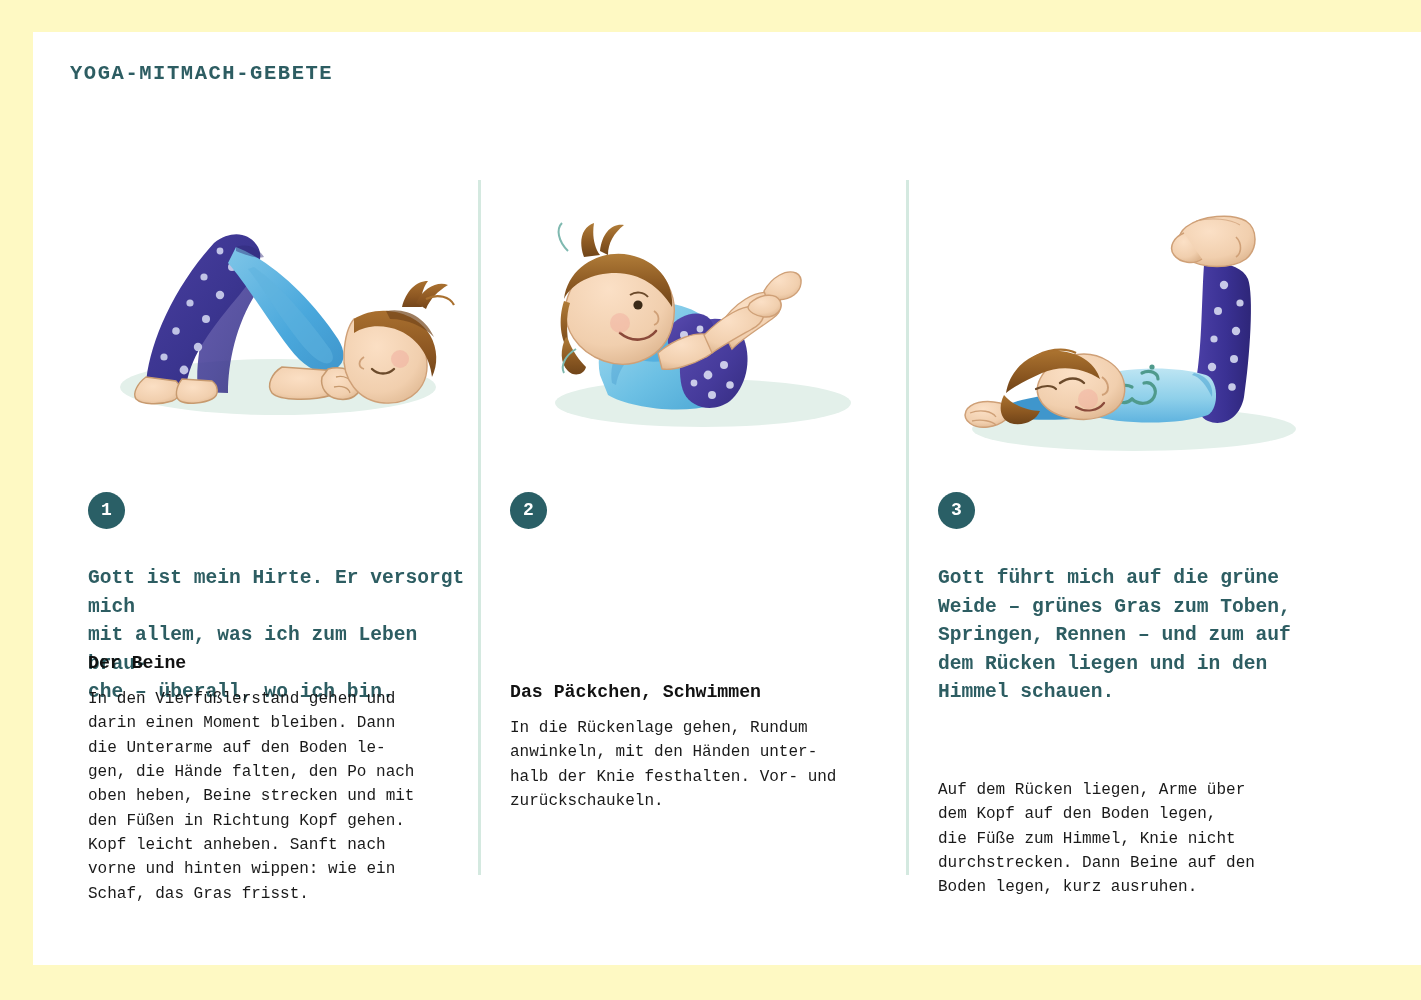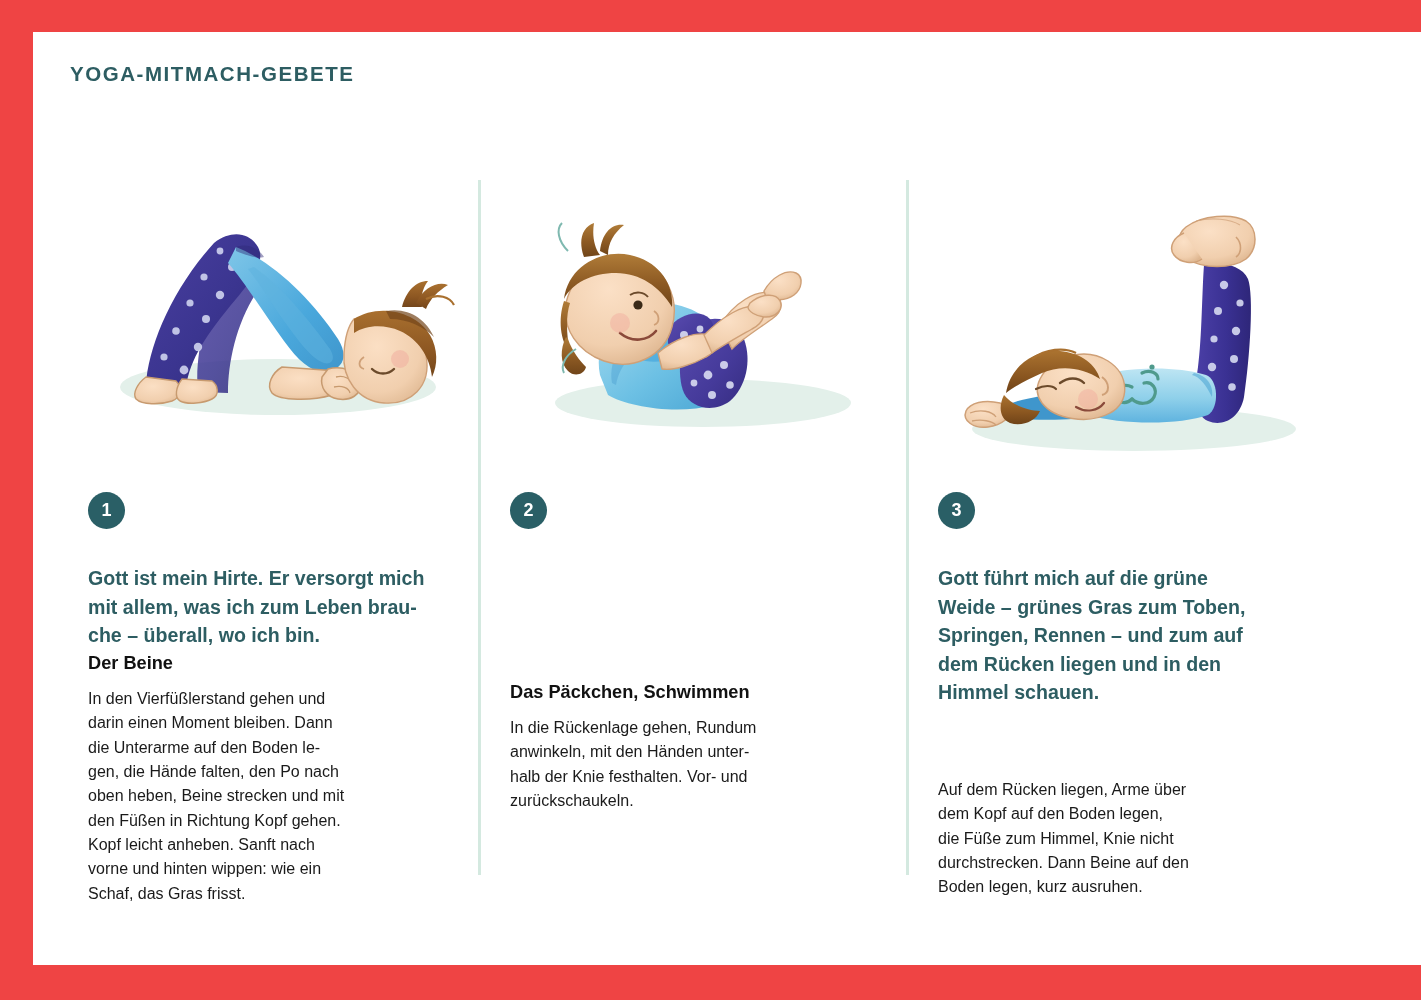--- a/index.html
+++ b/index.html
@@ -13,21 +13,22 @@
   body {
     background: #c3e2d6;
     font-family: "Liberation Sans", sans-serif;
   }
 
   
   .page {
     position: relative;
     width: 1421px;
     height: 1000px;
-    background: #ef4444;
+    background: #fef9c3;
+    font-family: Liberation Mono, monospace;
   }
 
   .card {
     position: absolute;
     left: 33px;
     top: 32px;
     width: 1388px;   
     height: 933px;
     background: #ffffff;
   }

